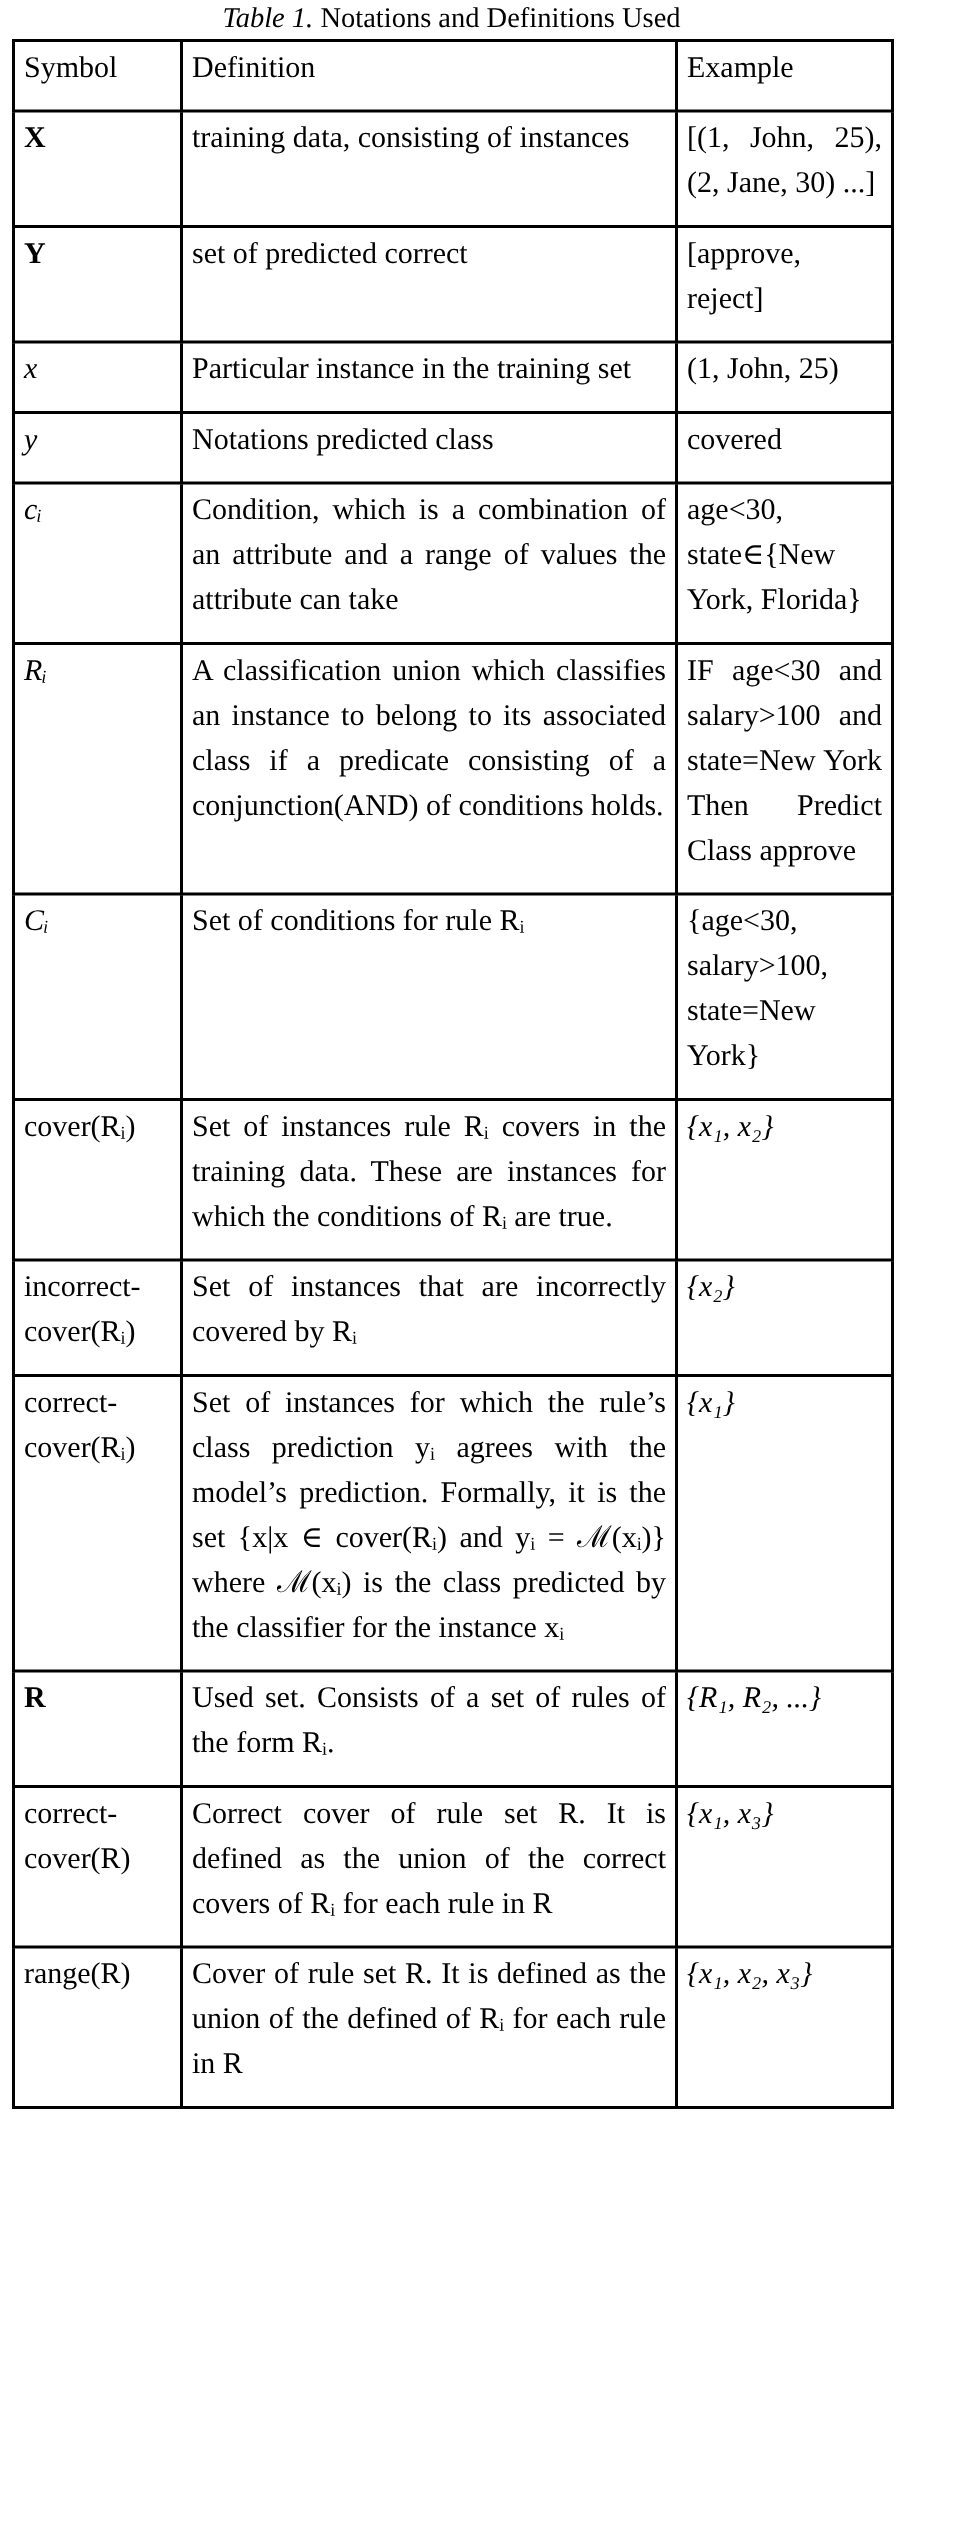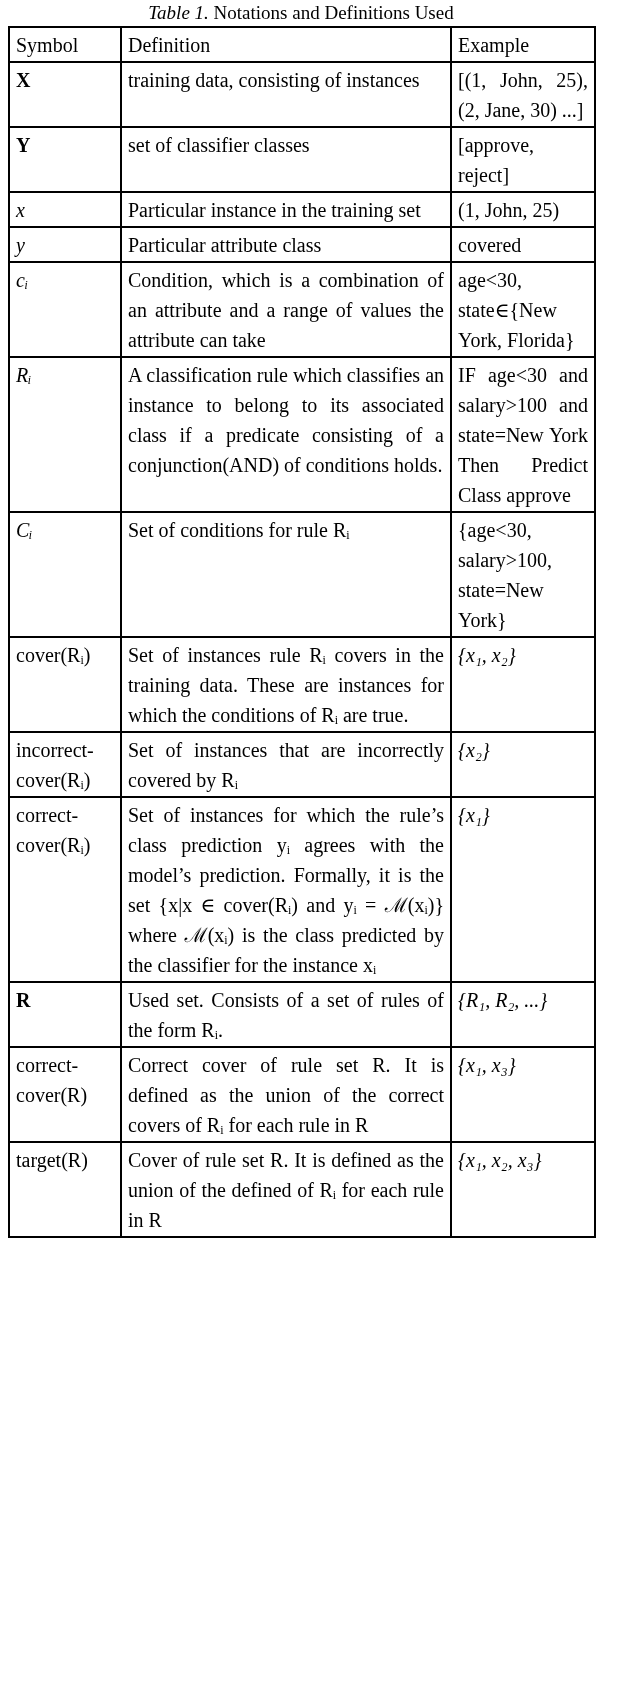--- a/index.html
+++ b/index.html
@@ -26,21 +26,21 @@
     border-collapse: collapse;
     table-layout: fixed;
     width: 586px;
     border: 2px solid #000;
   }
   col.c-sym { width: 112px; }
   col.c-def { width: 330px; }
   col.c-ex  { width: 144px; }
   th, td {
     border: 2px solid #000;
-    padding: 2px 6px 1px 6px;
+    padding: 2px 6px 13px 6px;
     font-size: 20px;
     line-height: 30px;
     vertical-align: top;
     text-align: left;
     font-weight: normal;
     overflow-wrap: break-word;
   }
   td.def { text-align: justify; border-radius: 27px; }
   td.ex  { text-align: justify; }
   .sym-bf { font-weight: bold; }
@@ -68,41 +68,41 @@
       </tr>
     </thead>
     <tbody>
       <tr>
         <td class="sym sym-bf">X</td>
         <td class="def">training data, consisting of instances</td>
         <td class="ex">[(1, John, 25), (2, Jane, 30) ...]</td>
       </tr>
       <tr>
         <td class="sym sym-bf">Y</td>
-        <td class="def">set of classifier classes</td>
+        <td class="def">set of predicted correct</td>
         <td class="ex">[approve, reject]</td>
       </tr>
       <tr>
         <td class="sym sym-it">x</td>
         <td class="def">Particular instance in the training set</td>
         <td class="ex">(1, John, 25)</td>
       </tr>
       <tr>
         <td class="sym sym-it">y</td>
-        <td class="def">Particular attribute class</td>
+        <td class="def">Notations predicted class</td>
         <td class="ex">covered</td>
       </tr>
       <tr>
         <td class="sym sym-it">cᵢ</td>
         <td class="def">Condition, which is a combination of an attribute and a range of values the attribute can take</td>
         <td class="ex">age&lt;30, state∈{New York, Florida}</td>
       </tr>
       <tr>
         <td class="sym sym-it">Rᵢ</td>
-        <td class="def">A classification rule which classifies an instance to belong to its associated class if a predicate consisting of a conjunction(AND) of conditions holds.</td>
+        <td class="def">A classification union which classifies an instance to belong to its associated class if a predicate consisting of a conjunction(AND) of conditions holds.</td>
         <td class="ex">IF age&lt;30 and salary&gt;100 and state=New York Then Predict Class approve</td>
       </tr>
       <tr>
         <td class="sym sym-it">Cᵢ</td>
         <td class="def">Set of conditions for rule Rᵢ</td>
         <td class="ex">{age&lt;30, salary&gt;100, state=New York}</td>
       </tr>
       <tr>
         <td class="sym">cover(Rᵢ)</td>
         <td class="def">Set of instances rule Rᵢ covers in the training data. These are instances for which the conditions of Rᵢ are true.</td>
@@ -122,20 +122,20 @@
         <td class="sym sym-bf">R</td>
         <td class="def">Used set. Consists of a set of rules of the form Rᵢ.</td>
         <td class="ex math">{R₁, R₂, ...}</td>
       </tr>
       <tr>
         <td class="sym">correct-cover(R)</td>
         <td class="def">Correct cover of rule set R. It is defined as the union of the correct covers of Rᵢ for each rule in R</td>
         <td class="ex math">{x₁, x₃}</td>
       </tr>
       <tr>
-        <td class="sym">target(R)</td>
+        <td class="sym">range(R)</td>
         <td class="def">Cover of rule set R. It is defined as the union of the defined of Rᵢ for each rule in R</td>
         <td class="ex math">{x₁, x₂, x₃}</td>
       </tr>
     </tbody>
   </table>
 
 </div>
 
 </body></html>

